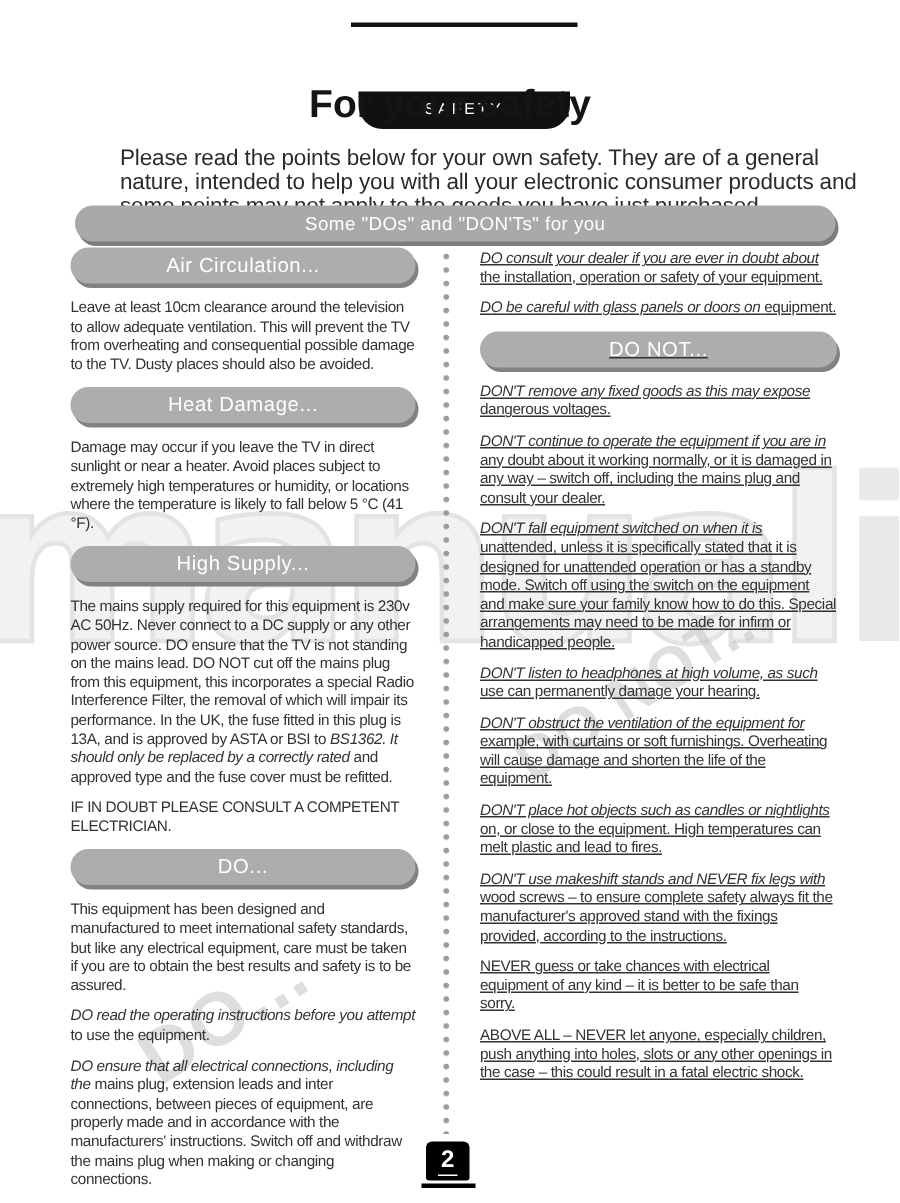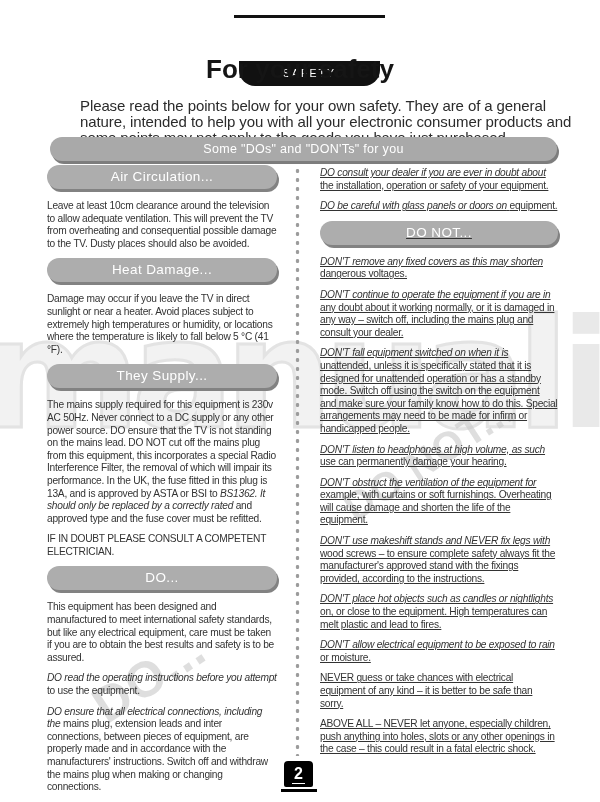--- a/index.html
+++ b/index.html
@@ -89,45 +89,44 @@
 
   <div class="divider"></div>
 
   <div class="col col-left">
     <div class="pill" style="margin-top:0">Air Circulation...</div>
     <p>Leave at least 10cm clearance around the television to allow adequate ventilation. This will prevent the TV from overheating and consequential possible damage to the TV. Dusty places should also be avoided.</p>
 
     <div class="pill">Heat Damage...</div>
     <p>Damage may occur if you leave the TV in direct sunlight or near a heater. Avoid places subject to extremely high temperatures or humidity, or locations where the temperature is likely to fall below 5 °C (41 °F).</p>
 
-    <div class="pill">They Supply...</div>
+    <div class="pill">High Supply...</div>
     <p><span>The mains supply required for this equipment is 230v AC 50Hz. Never connect to a DC supply or any other power source. DO ensure that the TV is not standing on the mains lead. DO NOT cut off the mains plug from this equipment, this incorporates a special Radio Interference Filter, the removal of which will impair its performance. In the UK, the fuse fitted in this plug is 13A, and is approved by ASTA or BSI to</span> <span class="lead">BS1362. It should only be replaced by a correctly rated</span> <span>and approved type and the fuse cover must be refitted.</span></p>
 
     <p class="caps">IF IN DOUBT PLEASE CONSULT A COMPETENT ELECTRICIAN.</p>
 
     <div class="pill">DO...</div>
     <p>This equipment has been designed and manufactured to meet international safety standards, but like any electrical equipment, care must be taken if you are to obtain the best results and safety is to be assured.</p>
     <p><span class="lead">DO read the operating instructions before you attempt</span> <span>to use the equipment.</span></p>
     <p><span class="lead">DO ensure that all electrical connections, including the</span> <span>mains plug, extension leads and inter connections, between pieces of equipment, are properly made and in accordance with the manufacturers' instructions. Switch off and withdraw the mains plug when making or changing connections.</span></p>
   </div>
 
   <div class="col col-right">
     <p><span class="lead">DO consult your dealer if you are ever in doubt about</span> <span>the installation, operation or safety of your equipment.</span></p>
     <p><span class="lead">DO be careful with glass panels or doors on</span> <span>equipment.</span></p>
 
     <div class="pill">DO NOT...</div>
 
-    <p><span class="lead">DON'T remove any fixed covers as this may shorten</span> <span>dangerous voltages.</span></p>
+    <p><span class="lead">DON'T remove any fixed goods as this may expose</span> <span>dangerous voltages.</span></p>
     <p><span class="lead">DON'T continue to operate the equipment if you are in</span> <span>any doubt about it working normally, or it is damaged in any way – switch off, including the mains plug and consult your dealer.</span></p>
     <p><span class="lead">DON'T fall equipment switched on when it is</span> <span>unattended, unless it is specifically stated that it is designed for unattended operation or has a standby mode. Switch off using the switch on the equipment and make sure your family know how to do this. Special arrangements may need to be made for infirm or handicapped people.</span></p>
     <p><span class="lead">DON'T listen to headphones at high volume, as such</span> <span>use can permanently damage your hearing.</span></p>
     <p><span class="lead">DON'T obstruct the ventilation of the equipment for</span> <span>example, with curtains or soft furnishings. Overheating will cause damage and shorten the life of the equipment.</span></p>
+    <p><span class="lead">DON'T place hot objects such as candles or nightlights</span> <span>on, or close to the equipment. High temperatures can melt plastic and lead to fires.</span></p>
     <p><span class="lead">DON'T use makeshift stands and NEVER fix legs with</span> <span>wood screws – to ensure complete safety always fit the manufacturer's approved stand with the fixings provided, according to the instructions.</span></p>
-    <p><span class="lead">DON'T place hot objects such as candles or nightlights</span> <span>on, or close to the equipment. High temperatures can melt plastic and lead to fires.</span></p>
-    <p><span class="lead">DON'T allow electrical equipment to be exposed to rain</span> <span>or moisture.</span></p>
 
     <p>NEVER guess or take chances with electrical equipment of any kind – it is better to be safe than sorry.</p>
     <p>ABOVE ALL – NEVER let anyone, especially children, push anything into holes, slots or any other openings in the case – this could result in a fatal electric shock.</p>
   </div>
 
   <div class="pagenum"><span>2</span></div>
   <div class="pagenum-line"></div>
 
 </div>
 

